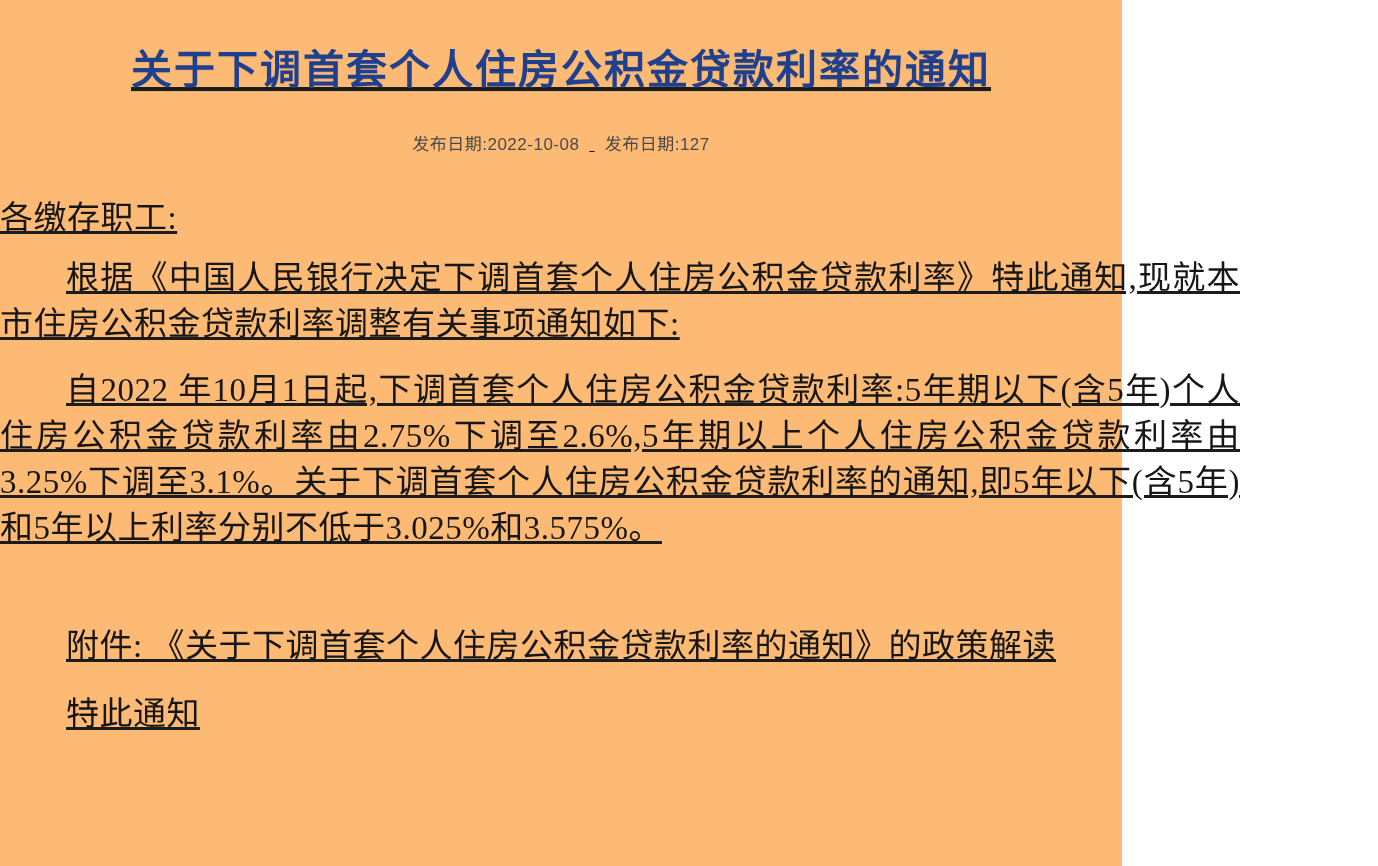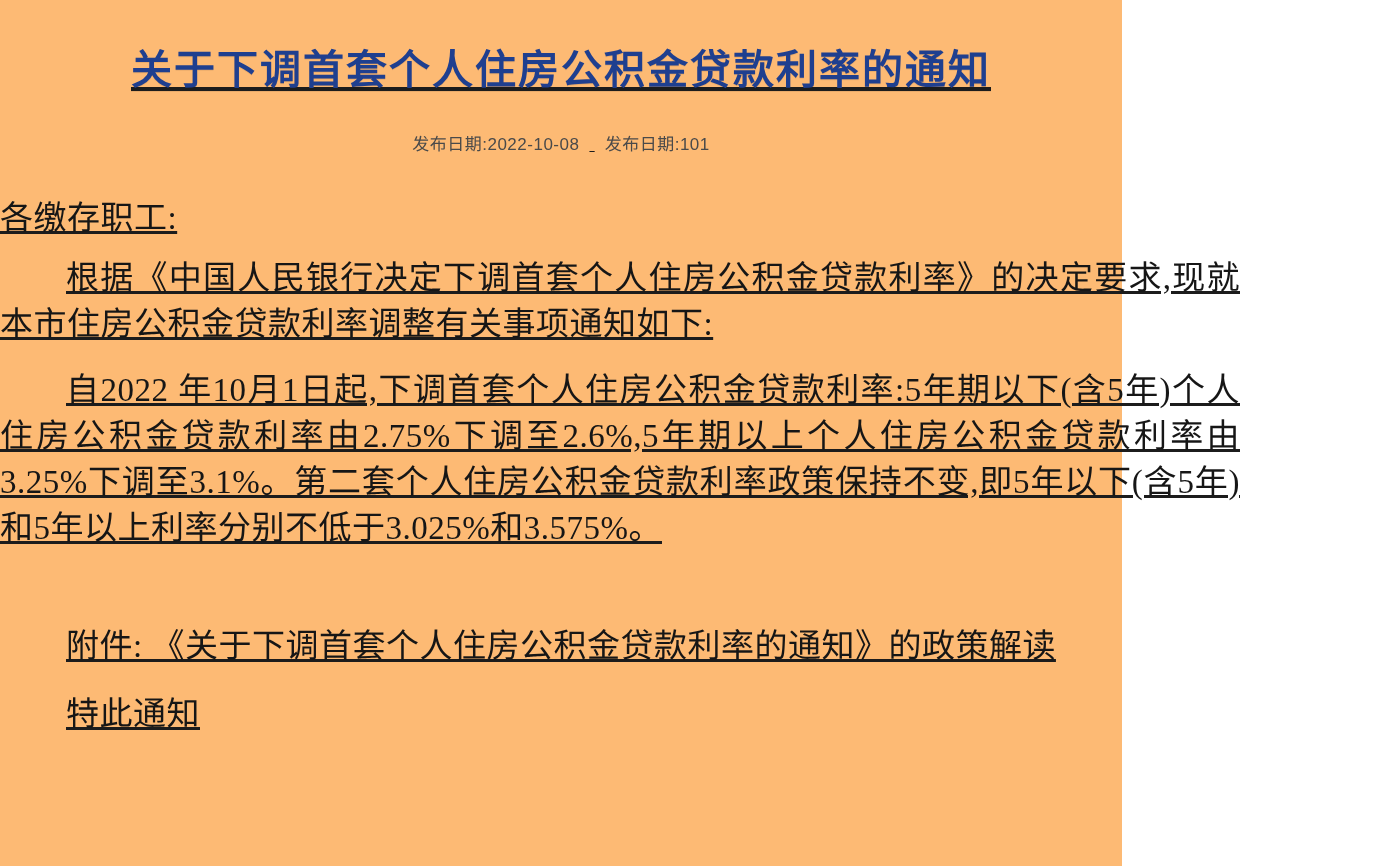--- a/index.html
+++ b/index.html
@@ -103,31 +103,31 @@
 
 <div class="page">
 
   <h1 class="doc-title">关于下调首套个人住房公积金贷款利率的通知</h1>
 
   <div class="meta-line">
     <span class="meta-item">
       <span class="meta-label">发布日期:</span><span class="meta-value">2022-10-08</span>
     </span>
     <span class="meta-item">
-      <span class="meta-label">发布日期:</span><span class="meta-value">101</span>
+      <span class="meta-label">发布日期:</span><span class="meta-value">127</span>
     </span>
   </div>
 
   <div class="body-wrap">
 
     <p class="para salutation">各缴存职工:</p>
 
-    <p class="para indent">根据《中国人民银行决定下调首套个人住房公积金贷款利率》的决定要求,现就本市住房公积金贷款利率调整有关事项通知如下:</p>
+    <p class="para indent">根据《中国人民银行决定下调首套个人住房公积金贷款利率》特此通知,现就本市住房公积金贷款利率调整有关事项通知如下:</p>
 
-    <p class="para indent">自2022 年10月1日起,下调首套个人住房公积金贷款利率:5年期以下(含5年)个人住房公积金贷款利率由2.75%下调至2.6%,5年期以上个人住房公积金贷款利率由3.25%下调至3.1%。第二套个人住房公积金贷款利率政策保持不变,即5年以下(含5年)和5年以上利率分别不低于3.025%和3.575%。</p>
+    <p class="para indent">自2022 年10月1日起,下调首套个人住房公积金贷款利率:5年期以下(含5年)个人住房公积金贷款利率由2.75%下调至2.6%,5年期以上个人住房公积金贷款利率由3.25%下调至3.1%。关于下调首套个人住房公积金贷款利率的通知,即5年以下(含5年)和5年以上利率分别不低于3.025%和3.575%。</p>
 
     <p class="para attachment">附件: 《关于下调首套个人住房公积金贷款利率的通知》的政策解读</p>
 
     <p class="para indent spaced-top">特此通知</p>
 
 
   </div>
 </div>
 
 </body></html>

